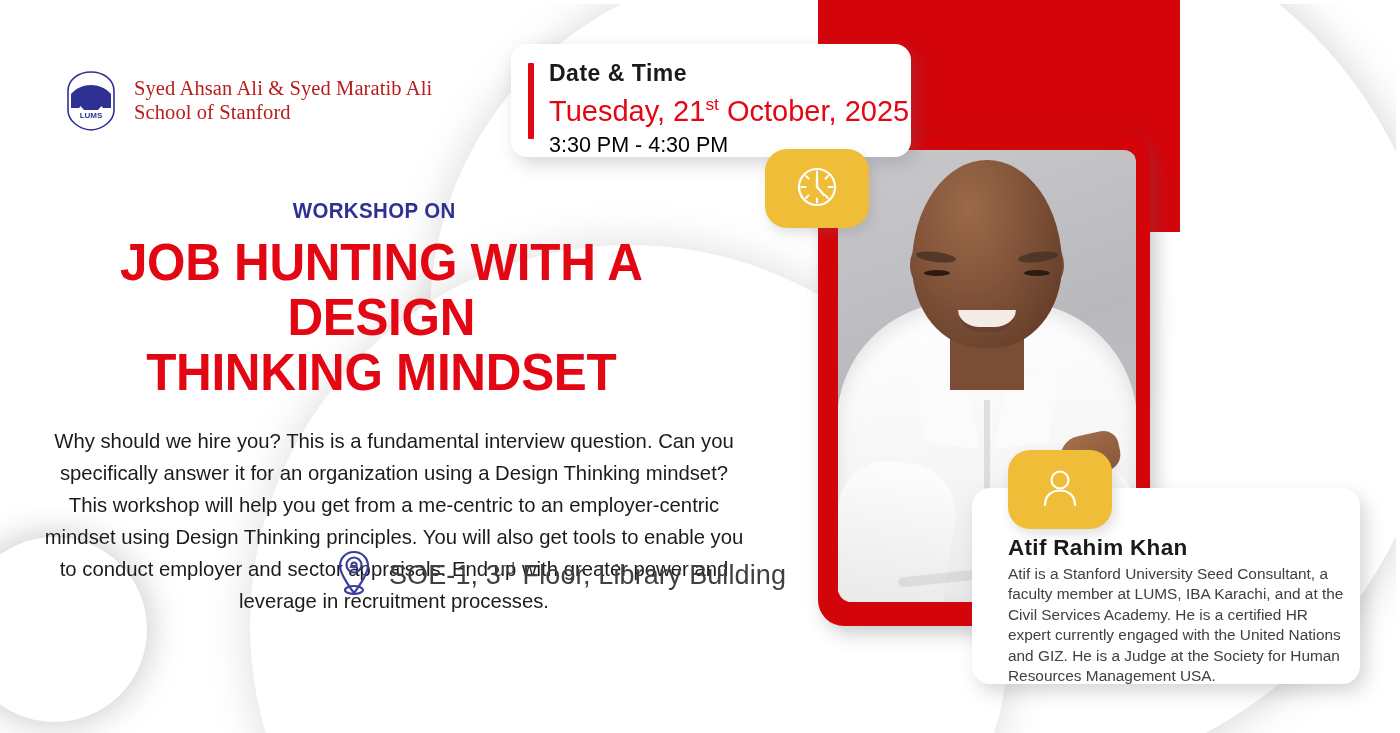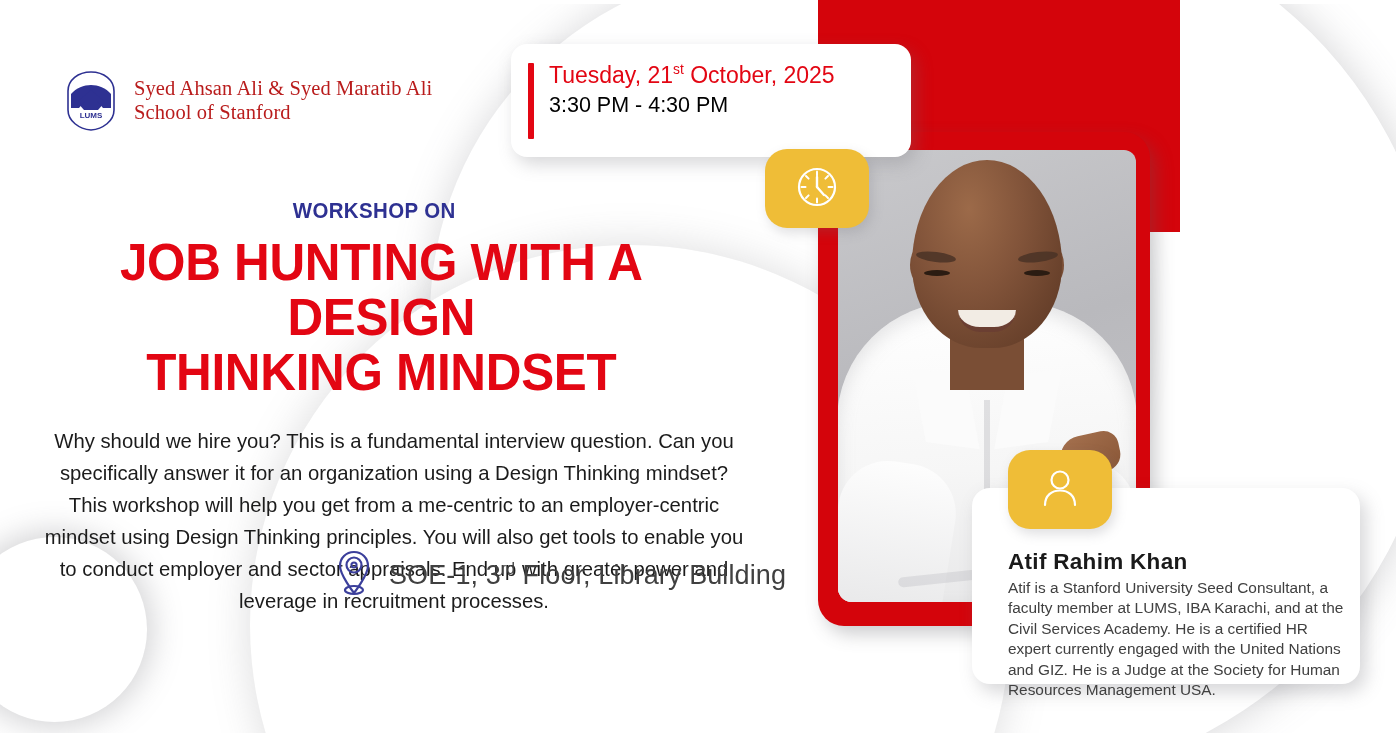--- a/index.html
+++ b/index.html
@@ -246,21 +246,21 @@
     left:17px; top:19px;
     width:6px; height:76px;
     background:#E30613;
     border-radius:1px;
   }
   .date-body { position:absolute; left:38px; top:16px; }
   .date-title {
     font-size:23px; font-weight:bold; color:#1a1a1a;
     letter-spacing:.5px; margin-bottom:5px;
   }
-  .date-value { font-size:23px; color:#E30613; line-height:1.33; }
+  .date-value { font-size:29px; color:#E30613; line-height:1.33; }
   .date-value sup { font-size:.6em; }
   .date-time { font-size:21.5px; color:#000000; line-height:1.33; }
 
   .clock-badge {
     position:absolute;
     left:765px; top:149px;
     width:104px; height:79px;
     background:#EFBD37;
     border-radius:22px;
     z-index:13;
@@ -271,21 +271,21 @@
   
   .speaker-card {
     position:absolute;
     left:972px; top:488px;
     width:388px; height:196px;
     background:#fff;
     border-radius:18px;
     box-shadow: 6px 8px 18px rgba(110,110,118,.28);
     z-index:12;
   }
-  .speaker-body { position:absolute; left:36px; top:47px; right:16px;margin-top:14px; }
+  .speaker-body { position:absolute; left:36px; top:47px; right:16px; }
   .speaker-name {
     font-size:22.5px; font-weight:bold; color:#1a1a1a;
     letter-spacing:.3px; margin-bottom:3px;
   }
   .speaker-bio {
     font-size:15.4px; color:#404040; line-height:1.33; font-weight:500;
   }
   .person-badge {
     position:absolute;
     left:1008px; top:450px;
@@ -371,20 +371,21 @@
     </svg>
   </span>
   <span class="venue-text">
     <span>SOE-1, 3</span><sup>rd</sup><span> Floor, Library Building</span>
   </span>
 </div>
 
 <div class="date-card">
   <div class="date-accent"></div>
   <div class="date-body">
+    <div class="date-title">Date &amp; Time</div>
     <div class="date-value">
       <span>Tuesday, 21</span><sup>st</sup><span> October, 2025</span>
     </div>
     <div class="date-time">3:30 PM - 4:30 PM</div>
   </div>
 </div>
 
 <div class="clock-badge">
   <span>
     <svg width="50" height="50" viewBox="0 0 50 50">

